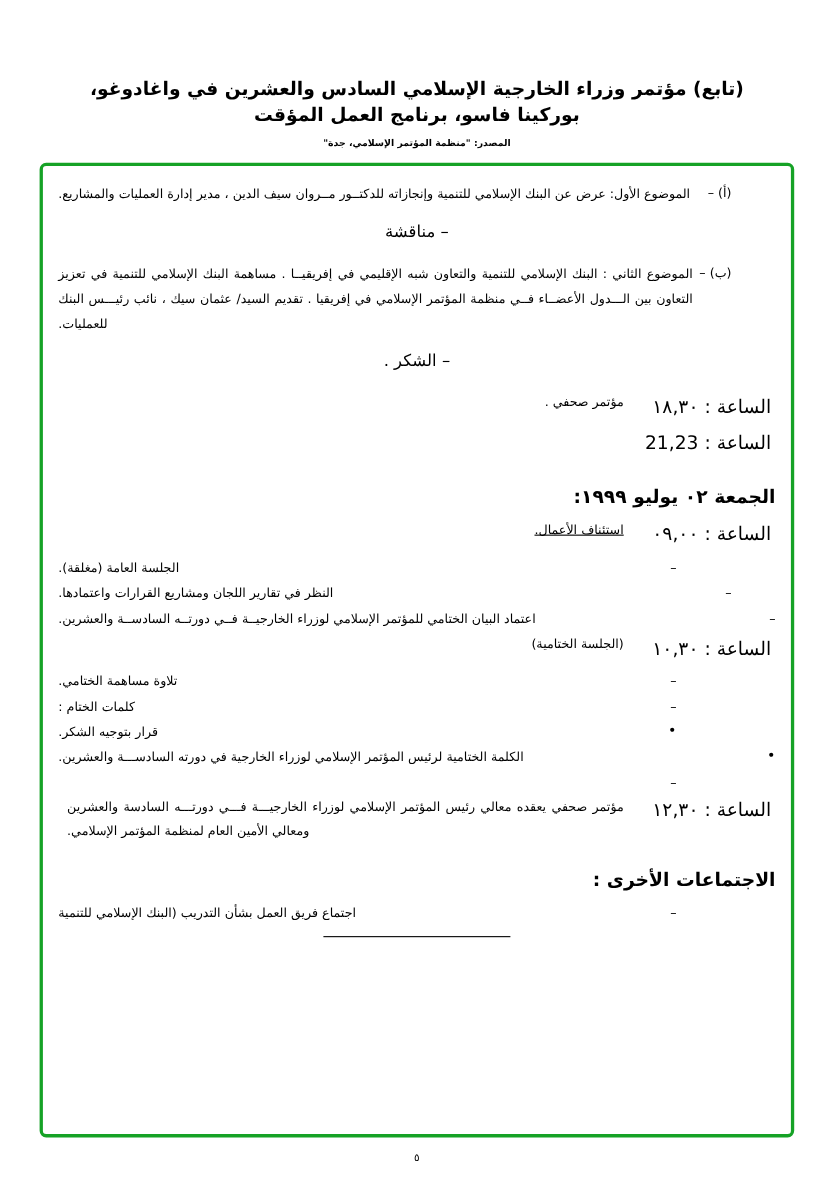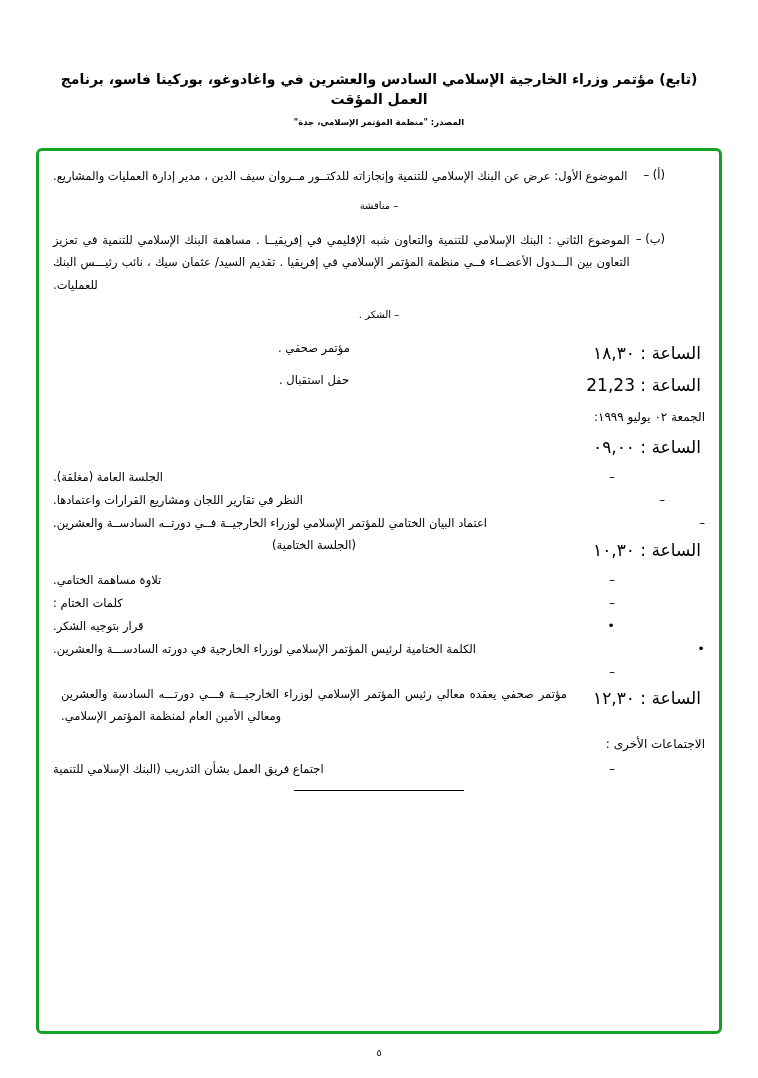--- a/index.html
+++ b/index.html
@@ -23,21 +23,21 @@
     padding: 0;
   }
   .header {
     position: absolute;
     top: 70px;
     left: 0;
     right: 0;
     text-align: center;
   }
   .header-title {
-    font-size: 14px;
+    font-size: 17px;
     font-weight: bold;
     direction: rtl;
     line-height: 1.4;
     padding: 0 60px;
   }
   .header-source {
     font-size: 8.5px;
     font-weight: bold;
     direction: rtl;
     margin-top: 8px;
@@ -97,44 +97,44 @@
   .para-text {
     flex: 1 1 auto;
     text-align: justify;
     text-align-last: left;
     font-size: 11.5px;
     line-height: 1.95;
   }
   .center-line {
     text-align: center;
     margin: 10px 0 14px 0;
-    font-size: 10px;
+    font-size: 15px;
   }
   .right-indent-list {
     margin-top: 4px;
   }
   .dash-item {
     display: flex;
     flex-direction: row;
     align-items: flex-start;
     margin-bottom: 1px;
   }
   .dash-item .marker {
     padding-left: 6px;
   }
   .dash-item .txt {
     flex: 1 1 auto;
     text-align: justify;
     text-align-last: left;
     line-height: 1.9;
   }
   .section-title {
-    font-weight: normal;
-    font-size: 12px;
-    margin-top: 6px;
+    font-weight: bold;
+    font-size: 17px;
+    margin-top: 19px;
     margin-bottom: 4px;
     text-align: right;
   }
   .underline {
     text-decoration: underline;
   }
   .bullet-item {
     display: flex;
     flex-direction: row;
     align-items: flex-start;
@@ -146,21 +146,21 @@
     font-size: 13px;
     line-height: 1.55;
   }
   .bullet-item .txt {
     flex: 1 1 auto;
     text-align: justify;
     text-align-last: left;
     line-height: 1.9;
   }
   .centered-right {
-    text-align: center;
+    text-align: right;
   }
   .rule {
     width: 170px;
     border-top: 1.5px solid #000;
     margin: 10px auto 0 auto;
   }
   .page-number {
     position: absolute;
     bottom: 20px;
     left: 0;
@@ -201,27 +201,29 @@
       </div>
 
       <div class="center-line">–   الشكر .</div>
 
       <div class="row">
         <div class="time-col">الساعة : ١٨,٣٠</div>
         <div class="body-col centered-right">مؤتمر صحفي .</div>
       </div>
       <div class="row">
         <div class="time-col">الساعة : 21,23</div>
-        <div class="body-col centered-right">حفل استقبال .</div>
       </div>
 
       <div class="section-title">الجمعة ٠٢ يوليو ١٩٩٩:</div>
 
       <div class="row">
         <div class="time-col">الساعة : ٠٩,٠٠</div>
+        <div class="body-col centered-right">
+          <span class="underline">استئناف الأعمال.</span>
+        </div>
       </div>
 
       <div class="right-indent-list">
         <div class="dash-item indent-mid">
           <span class="marker">–</span>
           <span class="txt">الجلسة العامة (مغلقة).</span>
         </div>
         <div class="dash-item indent-small">
           <span class="marker">–</span>
           <span class="txt">النظر في تقارير اللجان ومشاريع القرارات واعتمادها.</span>

